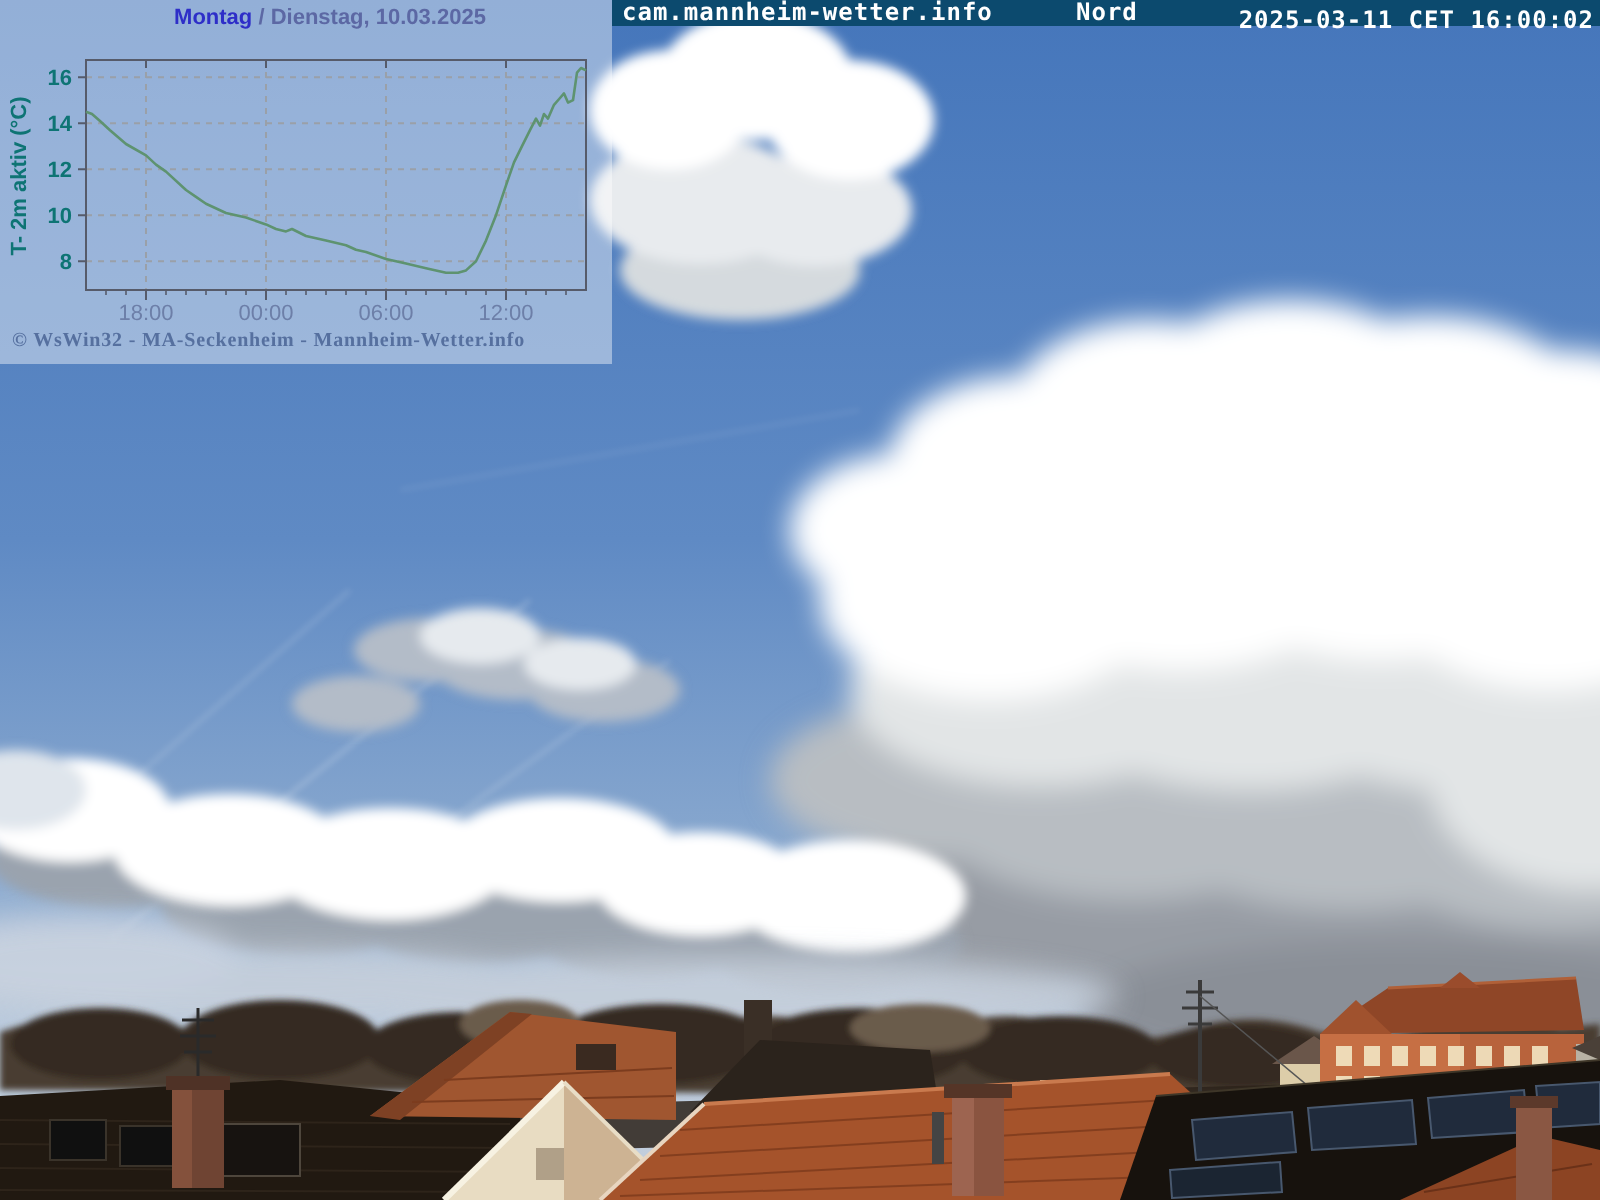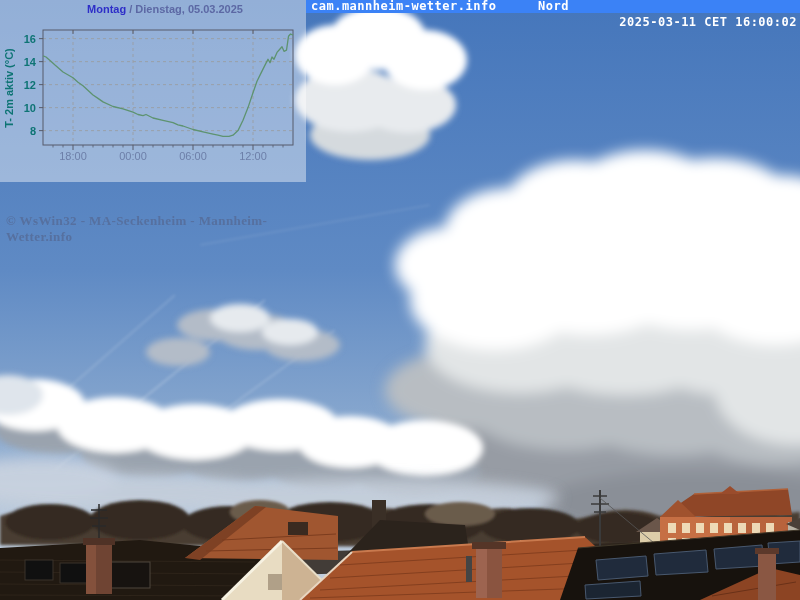--- a/index.html
+++ b/index.html
@@ -1,34 +1,34 @@
 <!DOCTYPE html>
 <html><head>
 <meta charset="utf-8">
 <style>
   html,body{margin:0;padding:0;background:#222;}
   .screen{position:relative;width:800px;height:600px;overflow:hidden;
           font-family:"Liberation Sans",sans-serif;background:#4a7dc2;}
   svg.scene{position:absolute;left:0;top:0;}
   
-  .topbar{position:absolute;left:306px;top:0;width:494px;height:13px;background:#3b82f6;
+  .topbar{position:absolute;left:306px;top:0;width:494px;height:13px;background:#0c4a6e;
           color:#fff;font-family:"DejaVu Sans Mono",monospace;font-size:12px;font-weight:bold;
           line-height:13px;letter-spacing:0.5px;}
   .topbar .site{position:absolute;left:5px;top:0;}
   .topbar .dir{position:absolute;left:232px;top:0;}
-  .topbar .time{position:absolute;right:3px;top:16px;}
+  .topbar .time{position:absolute;right:3px;top:4px;}
   
   .panel{position:absolute;left:0;top:0;width:306px;height:182px;
          background:rgba(255,255,255,0.42);}
   .panel .title{position:absolute;left:0;top:3px;width:100%;text-align:center;
                 font-size:11px;font-weight:bold;white-space:pre;}
   .panel .title .day{color:#2e2ec8;margin-left:24px;}
   .panel .title .rest{color:#5c68a4;}
   .panel .copyright{position:absolute;left:6px;top:165px;font-family:"Liberation Serif",serif;
-                    font-size:13px;font-weight:bold;color:#56709f;letter-spacing:0.4px;margin-top:48px;}
+                    font-size:10px;font-weight:bold;color:#56709f;letter-spacing:0.4px;}
   #chart-svg{position:absolute;left:0;top:0;}
 </style>
 </head>
 <body>
 
 <div class="screen">
 
   <svg class="scene" width="800" height="600" viewBox="0 0 800 600" aria-hidden="true">
     <defs>
       <linearGradient id="sky" x1="0" y1="0" x2="0" y2="1">
@@ -335,17 +335,17 @@
         <line x1="213" y1="145" x2="213" y2="147.5" stroke="#565b6a" stroke-width="0.8"></line>
         <line x1="223" y1="145" x2="223" y2="147.5" stroke="#565b6a" stroke-width="0.8"></line>
         <line x1="233" y1="145" x2="233" y2="147.5" stroke="#565b6a" stroke-width="0.8"></line>
         <line x1="243" y1="145" x2="243" y2="147.5" stroke="#565b6a" stroke-width="0.8"></line>
         <line x1="263" y1="145" x2="263" y2="147.5" stroke="#565b6a" stroke-width="0.8"></line>
         <line x1="273" y1="145" x2="273" y2="147.5" stroke="#565b6a" stroke-width="0.8"></line>
         <line x1="283" y1="145" x2="283" y2="147.5" stroke="#565b6a" stroke-width="0.8"></line>
         <rect x="43" y="30" width="250" height="115" fill="none" stroke="#565b6a" stroke-width="1"></rect>
         <polyline points="43.0,55.9 46.0,57.0 50.0,60.5 55.0,65.1 63.0,72.0 73.0,77.7 78.0,82.3 83.0,85.8 93.0,95.0 98.0,98.4 103.0,101.9 113.0,106.5 123.0,108.8 133.0,112.2 138.0,114.5 143.0,115.7 146.0,114.5 153.0,118.0 163.0,120.3 173.0,122.6 178.0,124.9 183.0,126.0 193.0,129.5 203.0,131.8 213.0,134.1 218.0,135.2 223.0,136.4 229.0,136.4 233.0,135.2 238.0,130.6 243.0,120.3 248.0,107.6 253.0,92.7 257.0,81.2 261.0,73.1 265.0,65.1 268.0,59.3 270.0,62.8 272.0,57.0 274.0,59.3 277.0,52.4 280.0,49.0 282.0,46.7 284.0,51.3 286.5,50.1 288.5,36.3 290.5,34.0 293.0,35.2" fill="none" stroke="#5e9370" stroke-width="1.3" stroke-linejoin="round"></polyline>
       </svg>
-    <div class="title"><span class="day">Montag</span><span class="rest"> / Dienstag, 05.03.2025</span></div>
+    <div class="title"><span class="day">Montag</span><span class="rest"> / Dienstag, 10.03.2025</span></div>
     <div class="copyright">© WsWin32 - MA-Seckenheim - Mannheim-Wetter.info</div>
   </div>
 
 </div>
 
 </body></html>

